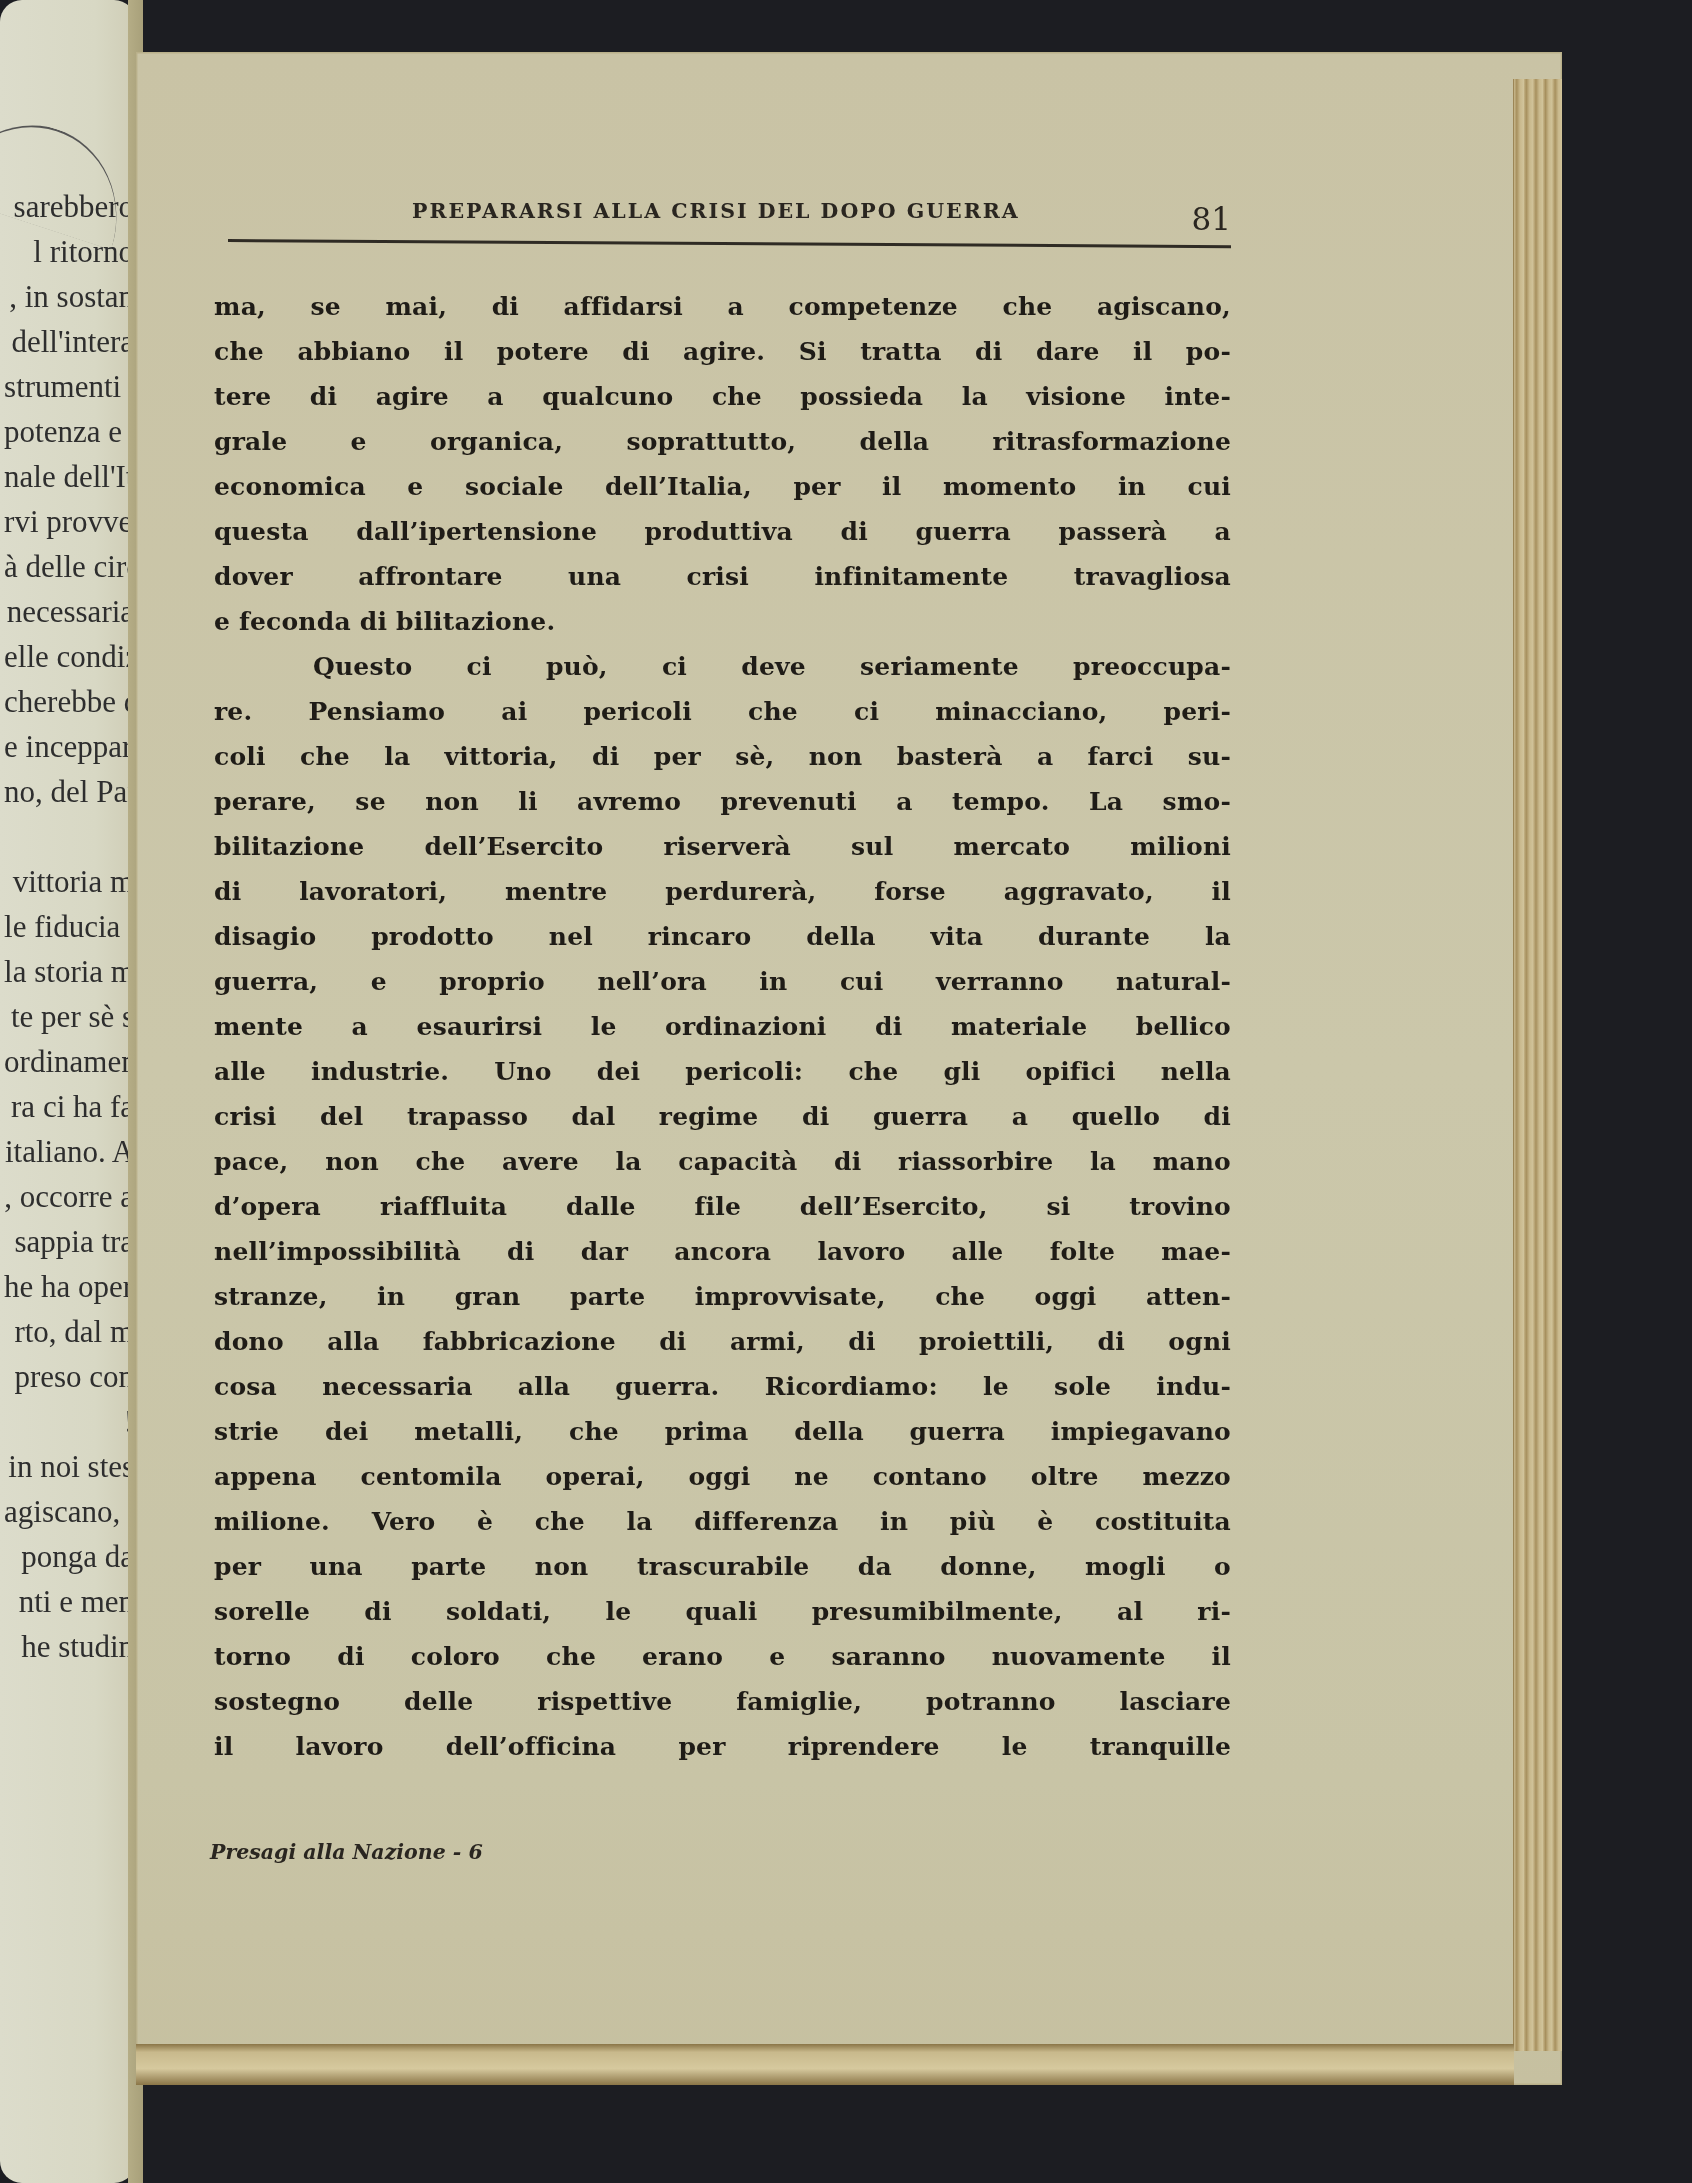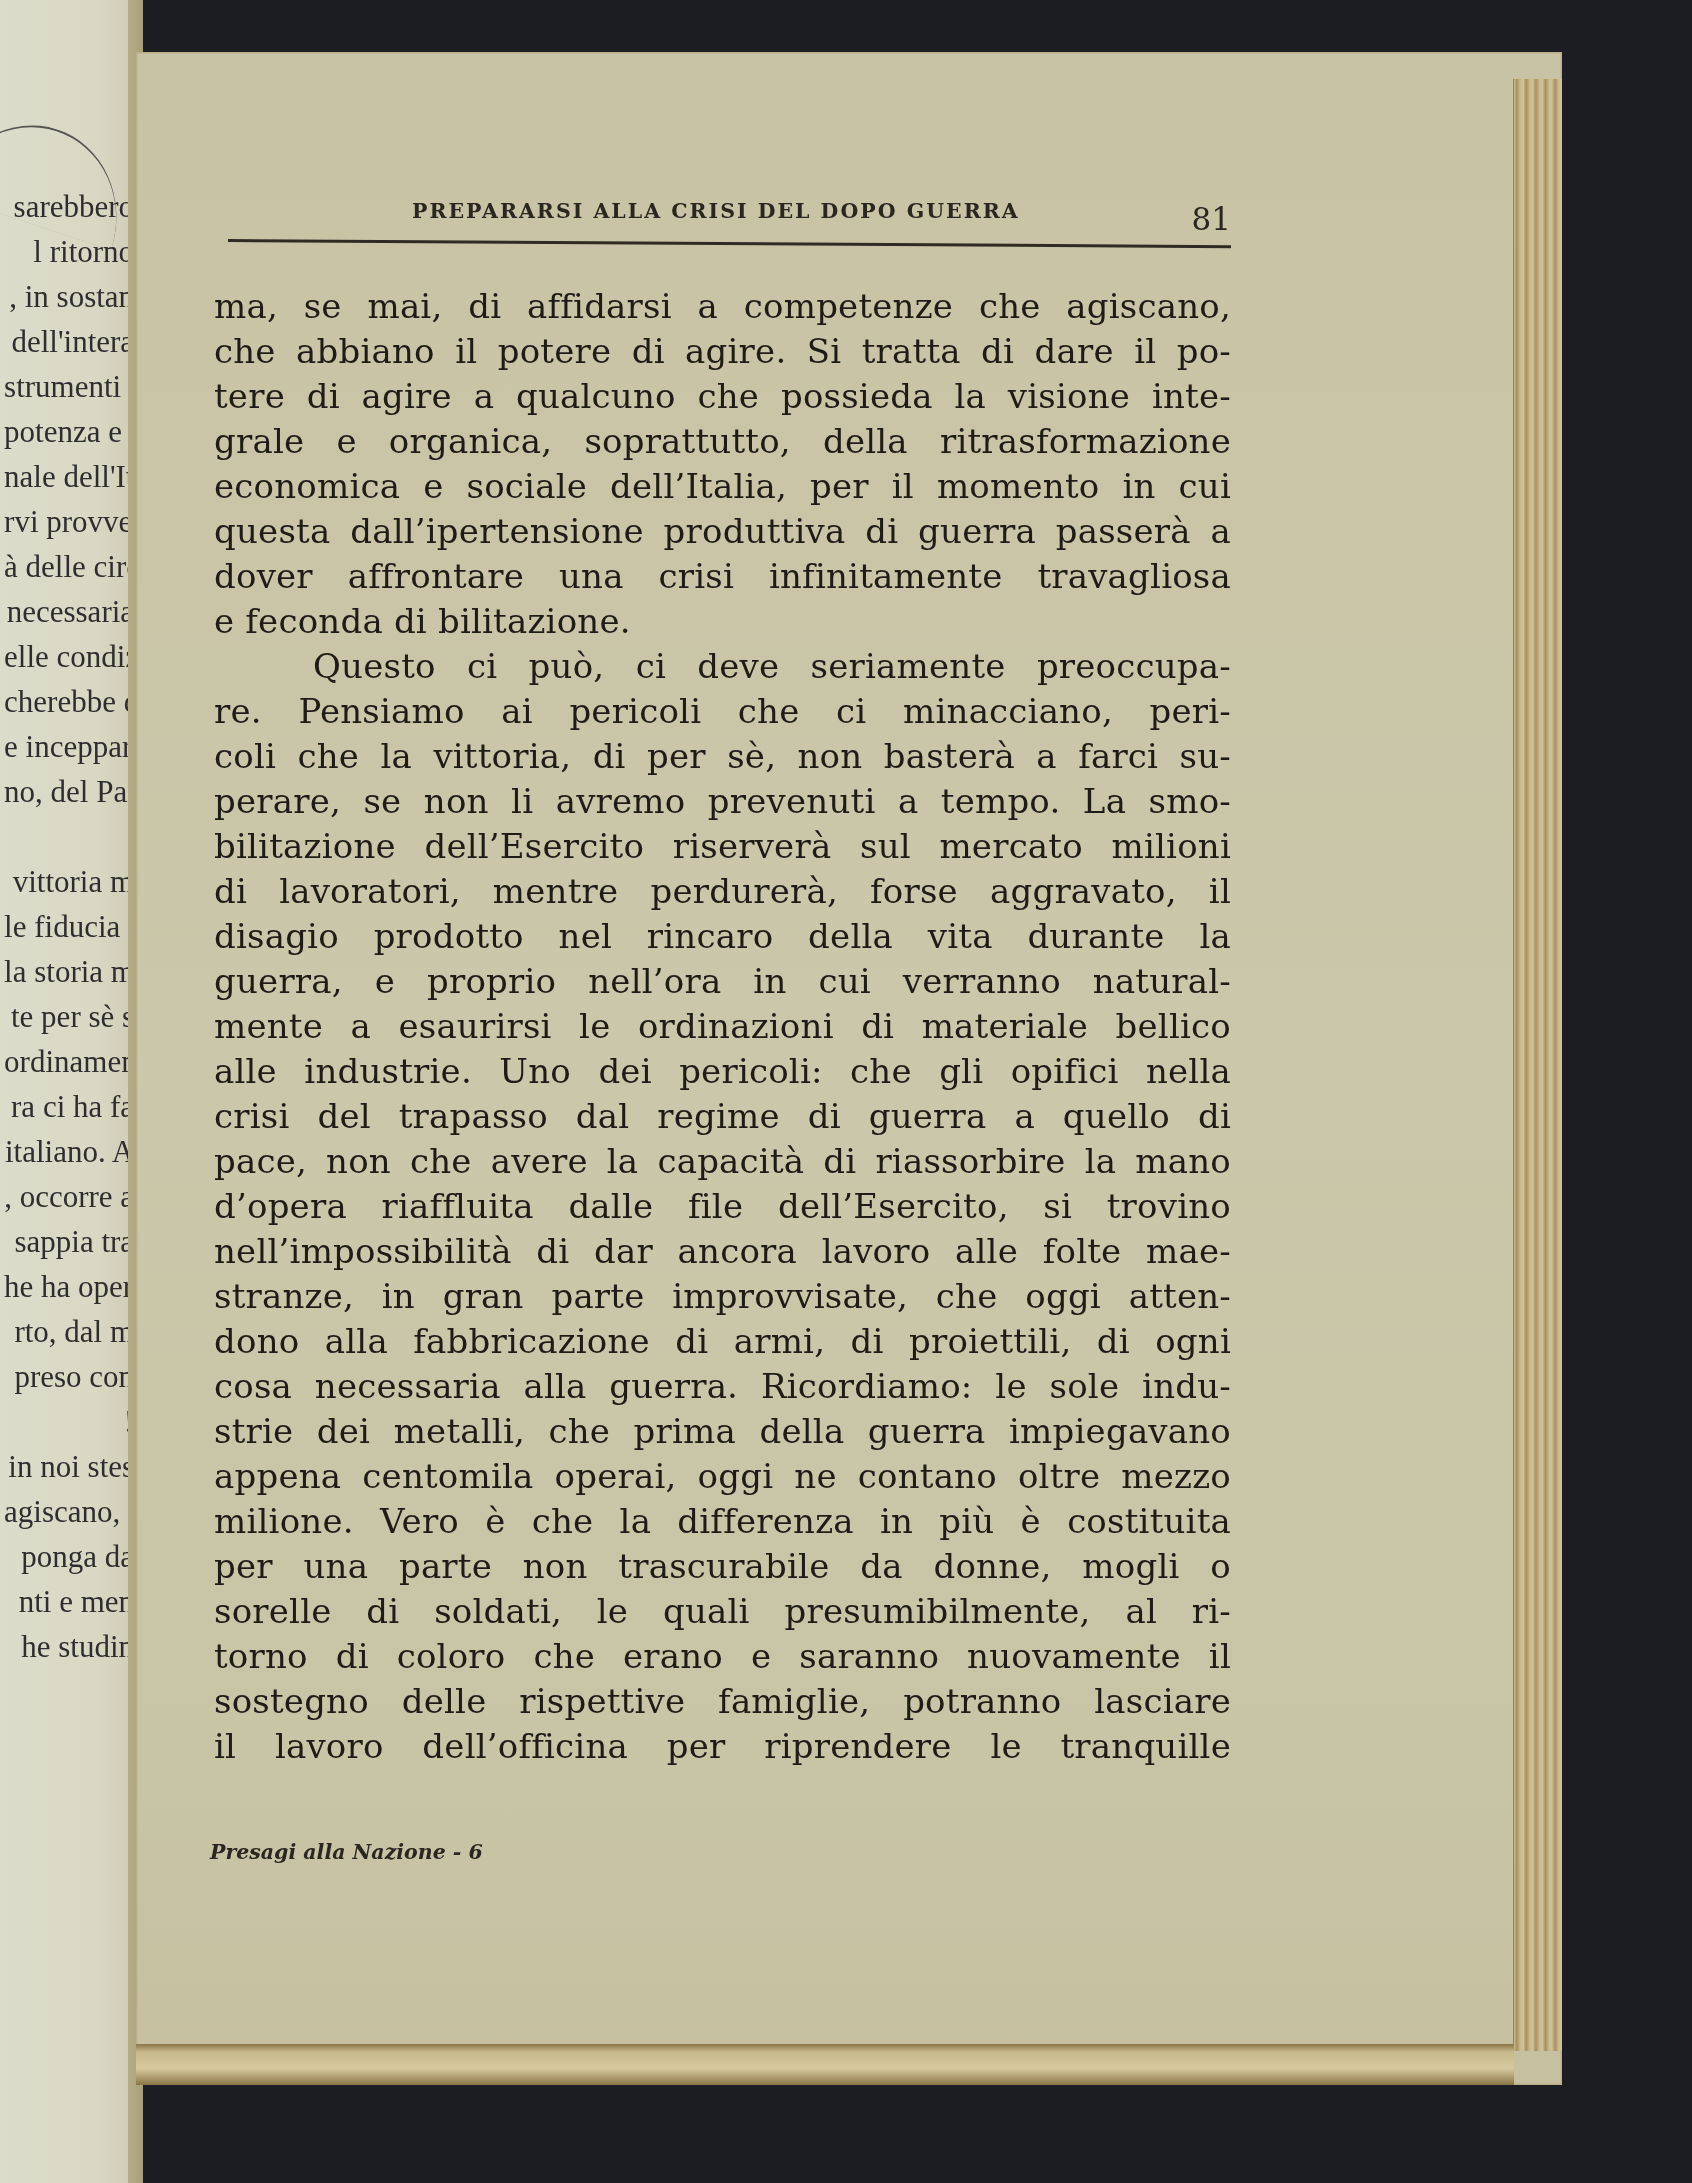--- a/index.html
+++ b/index.html
@@ -16,20 +16,21 @@
     }
     
     .left-page {
       position: absolute;
       left: 0;
       top: 0;
       width: 136px;
       height: 2183px;
       background: linear-gradient(90deg, #dcdccb 0%, #d8d8c4 70%, #cfcdb6 100%);
       overflow: hidden;
+      border-radius: 22px;
     }
     .left-page .curve-rule {
       position: absolute;
       left: -27px;
       top: 102px;
       width: 177px;
       height: 96px;
       border-top: 2.7px solid #555;
       border-radius: 50% 50% 0 0 / 100% 100% 0 0;
       transform: rotate(18deg);
@@ -127,28 +128,29 @@
     }
 
     .body-text {
       position: absolute;
       left: 78px;
       top: 232px;
       width: 1017px;
     }
     .text-line {
       font-family: "DejaVu Serif", serif;
-      font-size: 34px;
+      font-size: 25px;
       line-height: 45px;
       height: 45px;
       color: #1f1c17;
       white-space: nowrap;
       text-align: justify;
       text-align-last: justify;
       letter-spacing: 0.2px;
+      font-weight: bold;
     }
     .text-line.indent { padding-left: 99px; }
     .text-line.last { text-align-last: left; }
 
     .footer-signature {
       position: absolute;
       left: 74px;
       top: 1788px;
       font-family: "DejaVu Serif", serif;
       font-style: italic;

